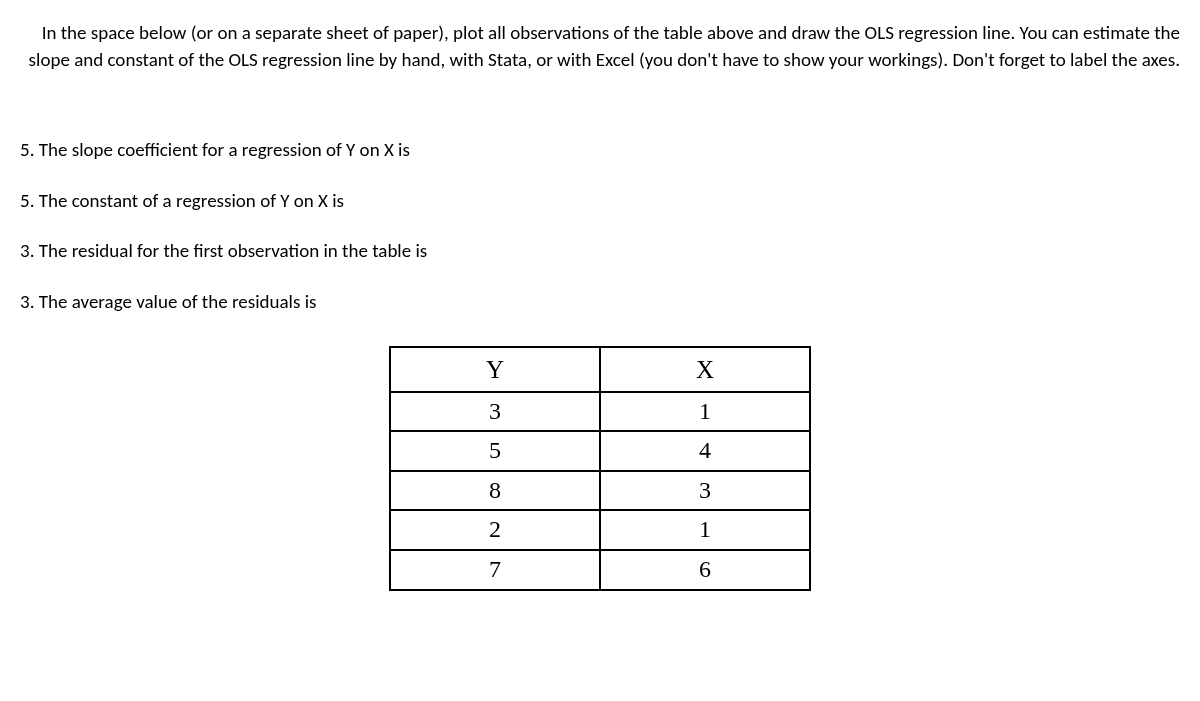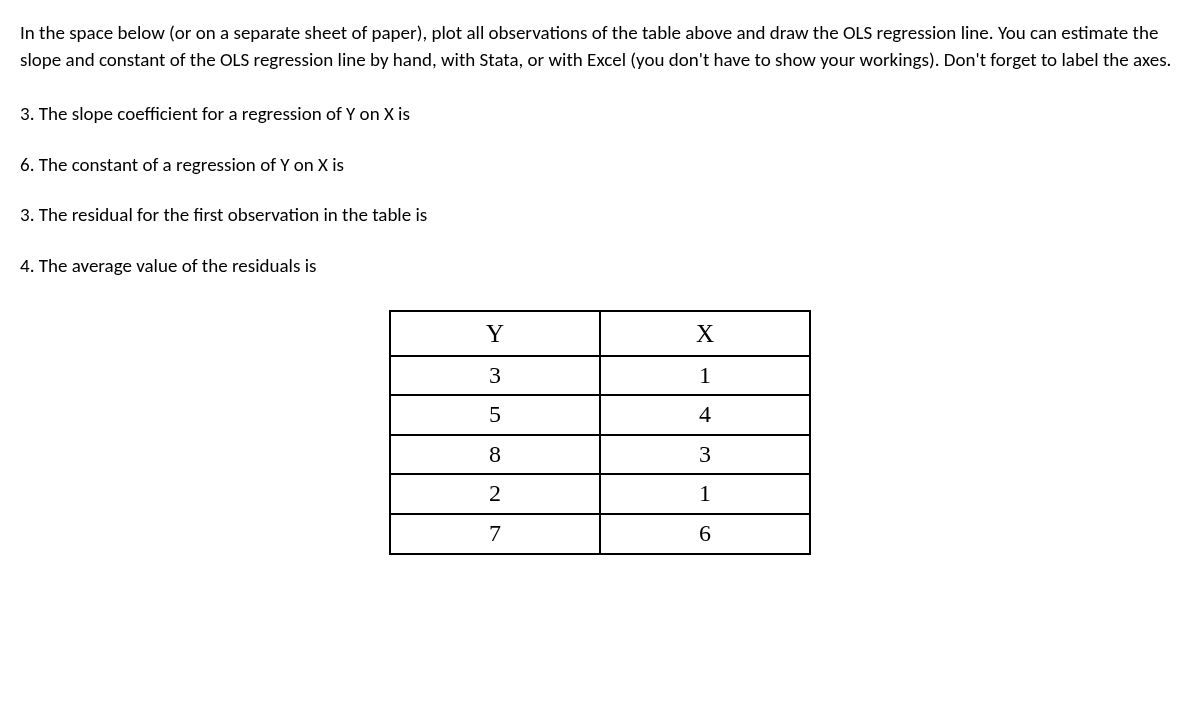--- a/index.html
+++ b/index.html
@@ -11,21 +11,22 @@
       font-family: Calibri, 'Segoe UI', Arial, sans-serif;
       font-size: 19px;
       color: #000;
       background: #fff;
       padding: 20px;
       width: 1200px;
       height: 701px;
       line-height: 1.4;
     }
     .intro-text {
-      margin-bottom: 28px;
+      margin-bottom: 64px;
+      text-align: right;
     }
     .question-line {
       margin-bottom: 24px;
     }
     .table-container {
       display: flex;
       justify-content: center;
       margin-top: 30px;
     }
     table {
@@ -42,24 +43,24 @@
     .table-header {
       font-size: 25px;
       padding: 4px 0;
     }
   </style>
 </head>
 <body>
 
 <p class="intro-text">In the space below (or on a separate sheet of paper), plot all observations of the table above and draw the OLS regression line. You can estimate the slope and constant of the OLS regression line by hand, with Stata, or with Excel (you don't have to show your workings). Don't forget to label the axes.</p>
 
-<p class="question-line">3. The slope coefficient for a regression of Y on X is</p>
-<p class="question-line">6. The constant of a regression of Y on X is</p>
+<p class="question-line">5. The slope coefficient for a regression of Y on X is</p>
+<p class="question-line">5. The constant of a regression of Y on X is</p>
 <p class="question-line">3. The residual for the first observation in the table is</p>
-<p class="question-line">4. The average value of the residuals is</p>
+<p class="question-line">3. The average value of the residuals is</p>
 
 <div class="table-container">
   <table>
     <tbody>
         <tr>
       <td class="table-header">Y</td>
       <td class="table-header">X</td>
     </tr>
     <tr>
       <td>3</td>

